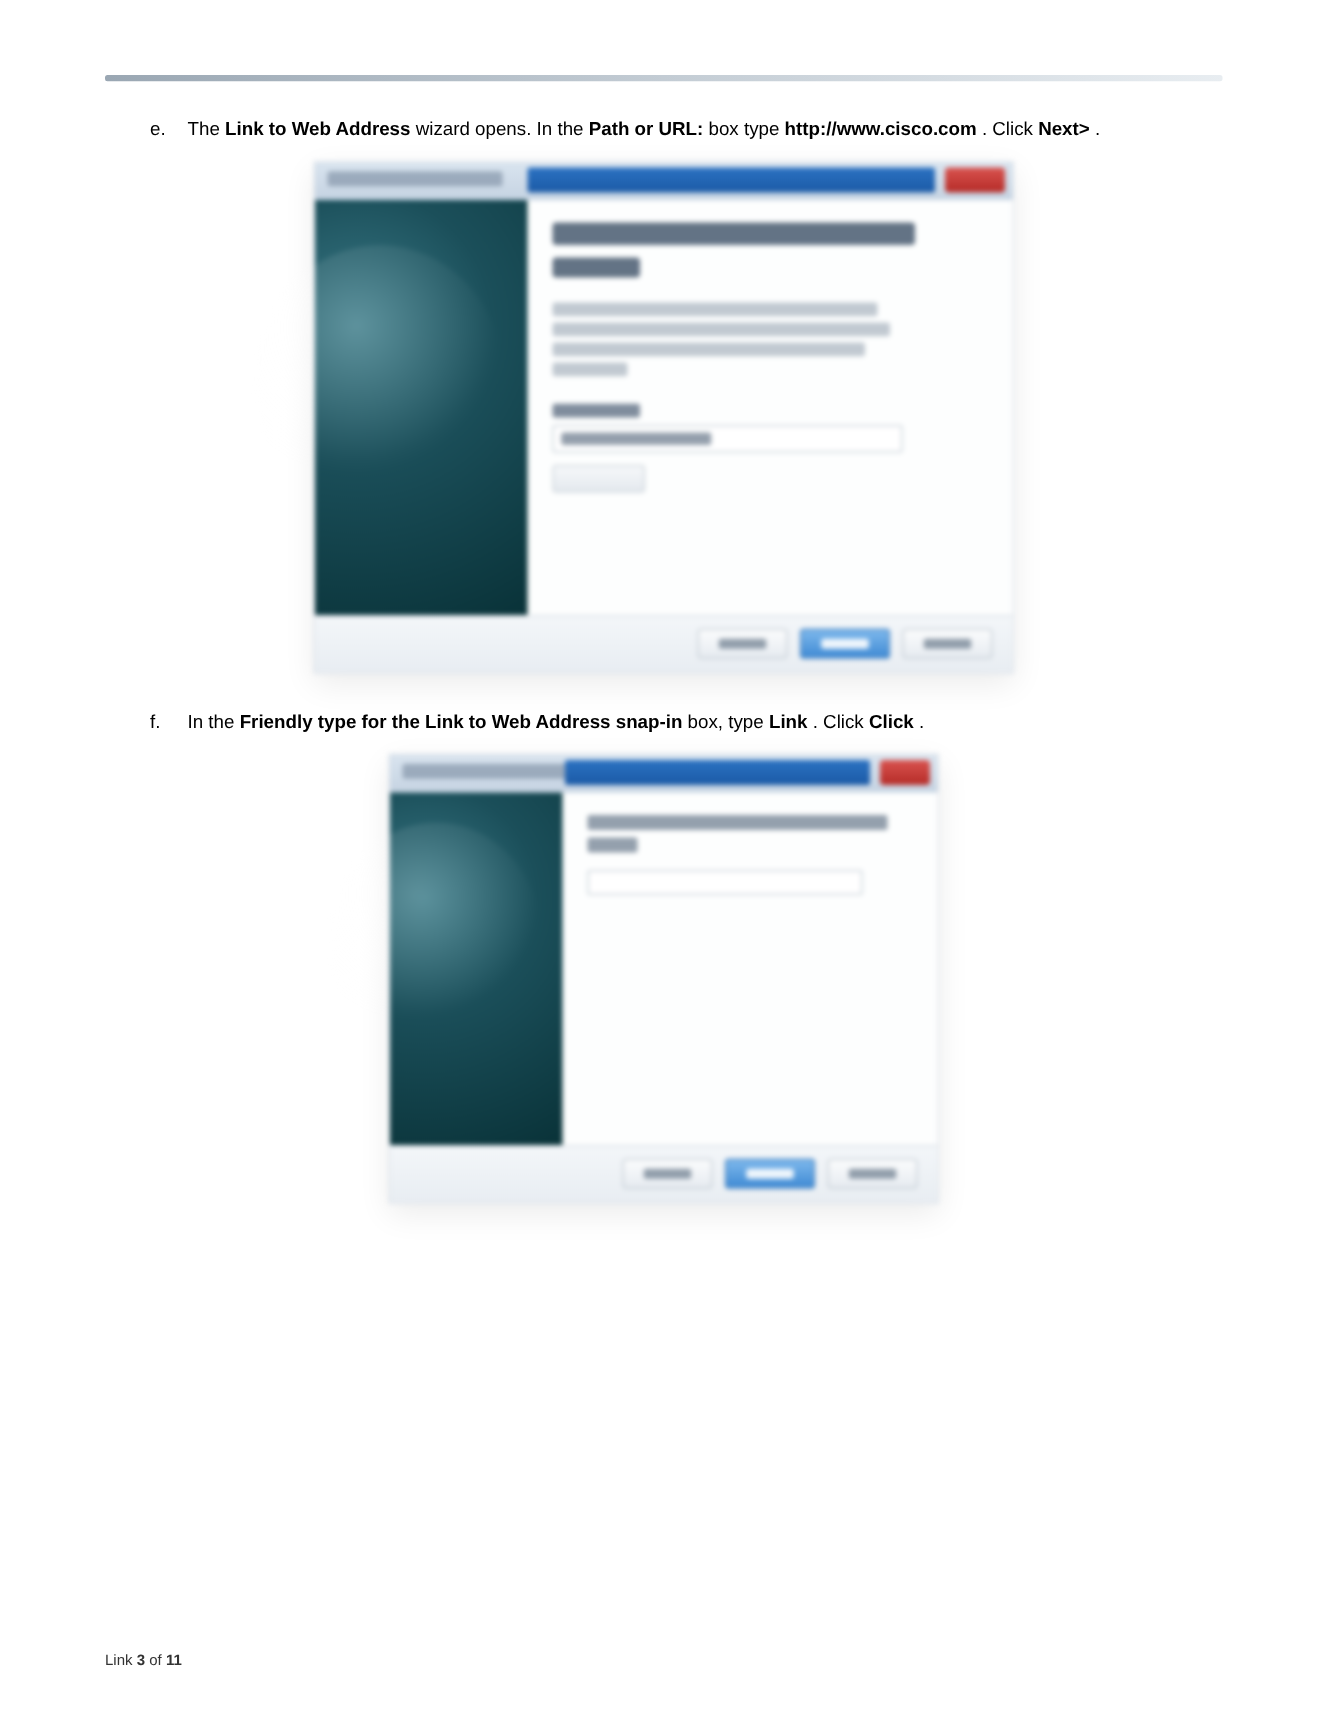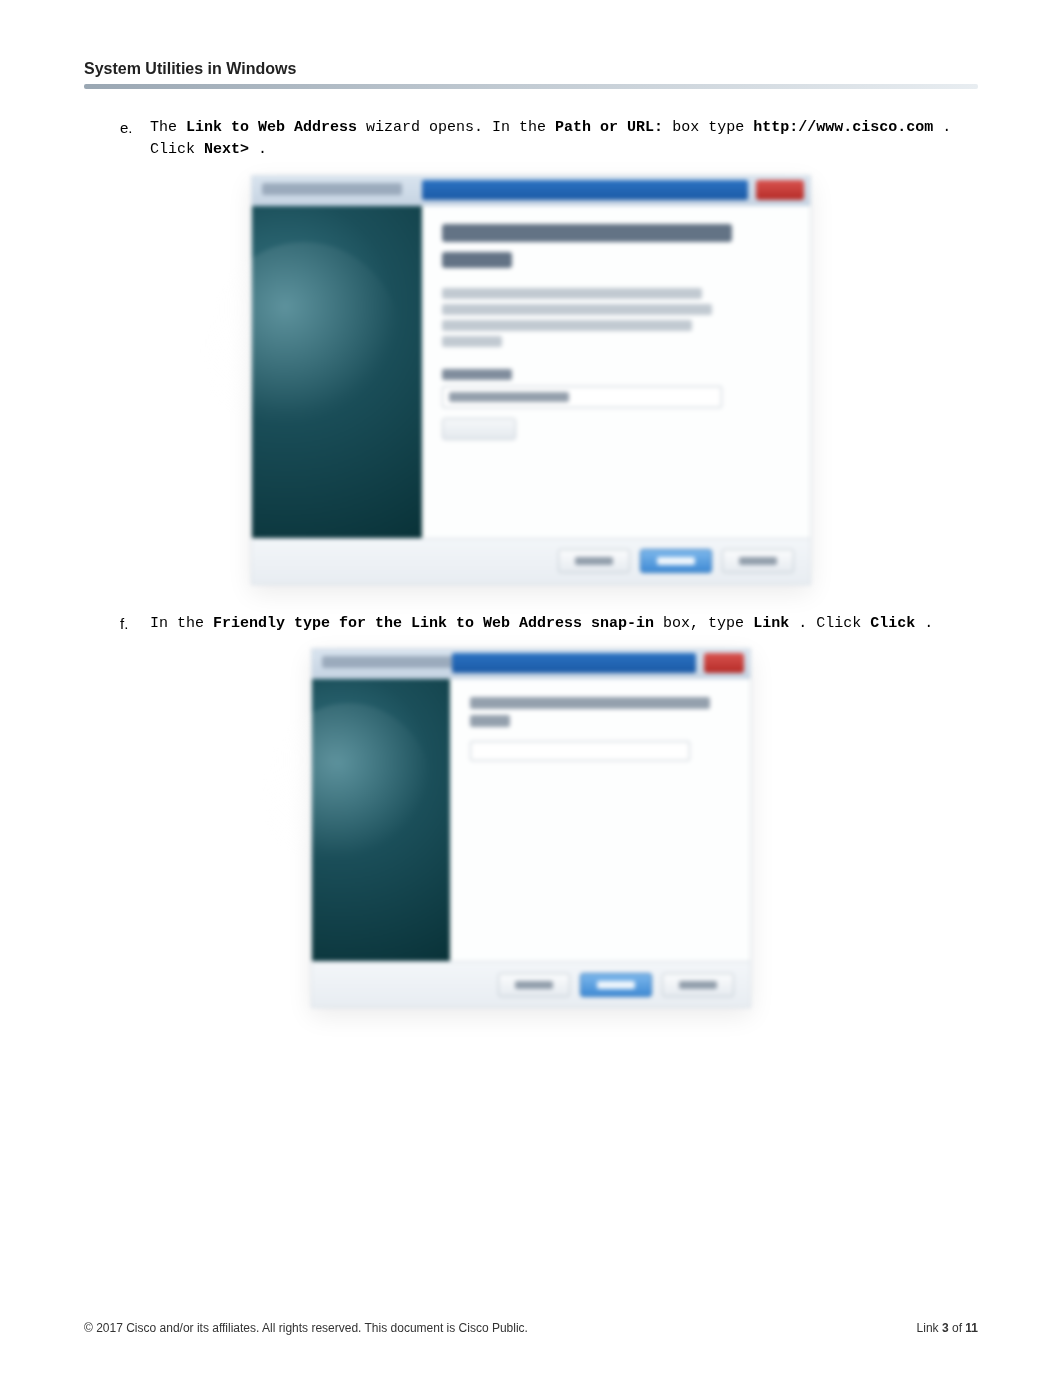--- a/index.html
+++ b/index.html
@@ -32,21 +32,20 @@
     margin-bottom: 12px;
     font-size: 15px;
     line-height: 1.45;
   }
   .step .letter {
     width: 30px;
     flex-shrink: 0;
   }
   .step .body {
     flex: 1;
-    font-family: Liberation Mono, monospace;
   }
   .bold { font-weight: bold; }
   .figure-wrap {
     display: flex;
     justify-content: center;
     margin: 14px 0 28px 0;
   }
 
   
   .wizard {
@@ -193,21 +192,20 @@
     justify-content: space-between;
     font-size: 12px;
     color: #333;
   }
   .page-footer .pgnum .b { font-weight: bold; }
 </style>
 </head>
 <body>
 
 <div class="page">
-  <div class="doc-title">System Utilities in Windows</div>
   <div class="title-underline"></div>
 
   <div class="step">
     <div class="letter">e.</div>
     <div class="body">
       <span>The </span>
       <span class="bold">Link to Web Address</span>
       <span> wizard opens. In the </span>
       <span class="bold">Path or URL:</span>
       <span> box type </span>
@@ -300,17 +298,16 @@
           </div>
         <div class="btn" title="Cancel">
             <div class="btnlabel"></div>
           </div>
       </div>
     </div>
   </div>
 </div>
 
 <div class="page-footer">
-  <div>© 2017 Cisco and/or its affiliates. All rights reserved. This document is Cisco Public.</div>
   <div class="pgnum">
     <span>Link </span><span class="b">3</span><span> of </span><span class="b">11</span>
   </div>
 </div>
 
 </body></html>

